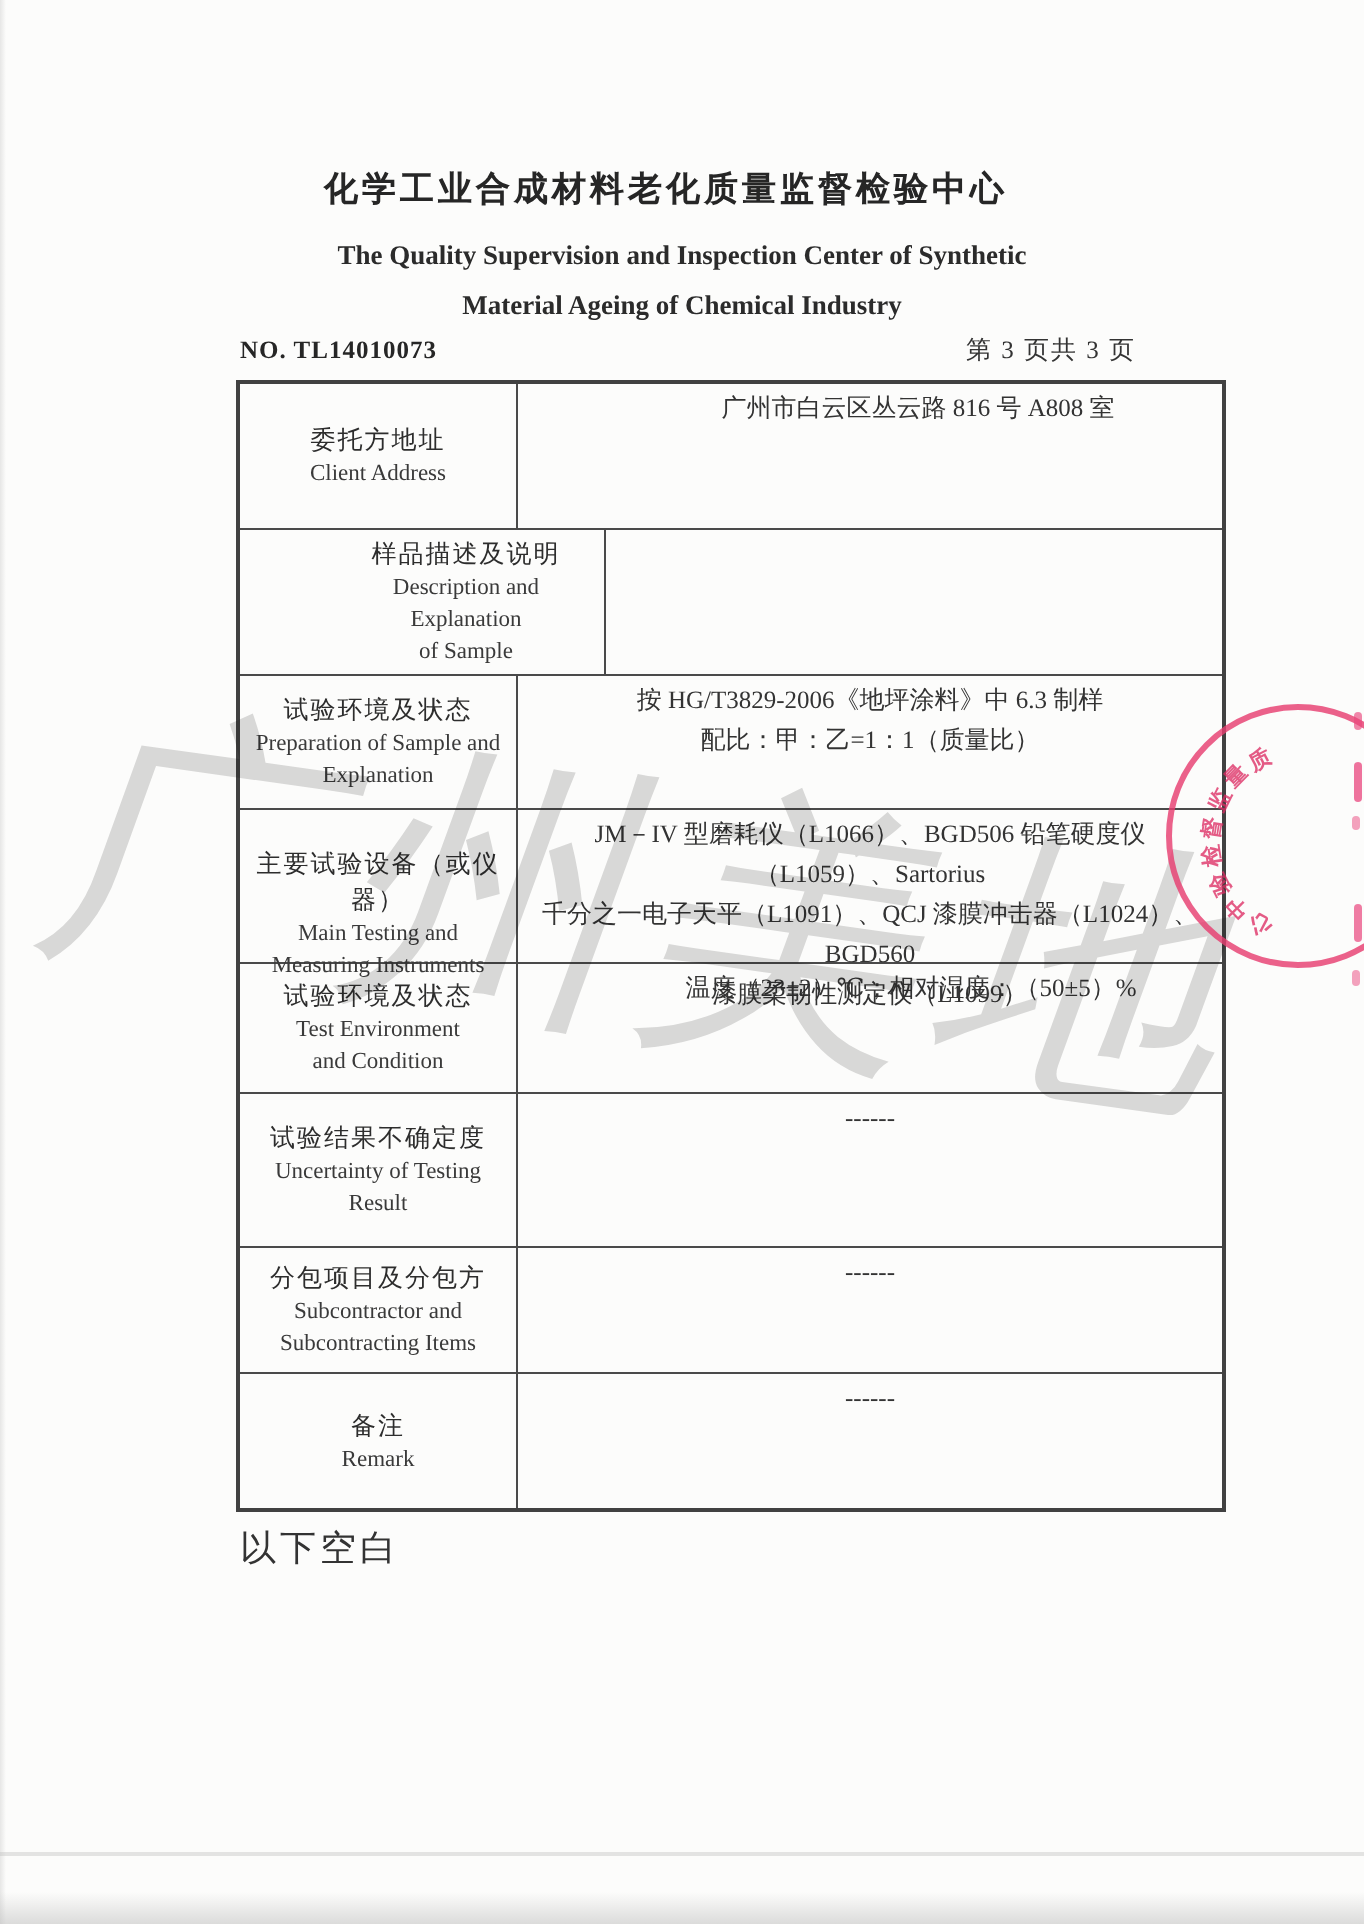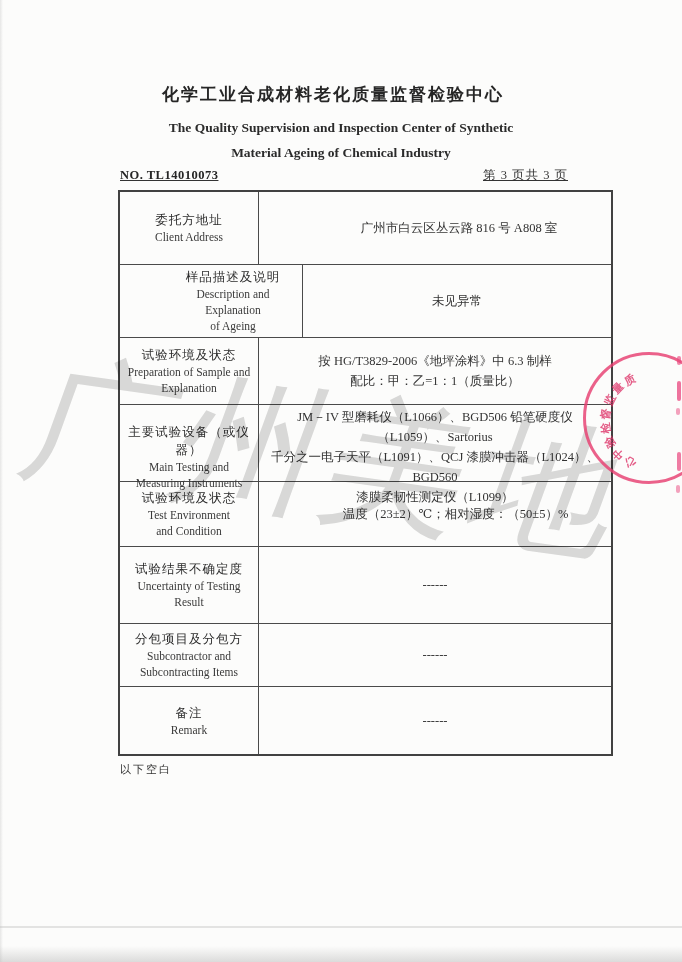--- a/index.html
+++ b/index.html
@@ -9,43 +9,43 @@
     font-family:"Liberation Serif","DejaVu Serif",serif;color:#333;
   }
   
   .title-cn{position:absolute;top:83px;left:0;right:16px;text-align:center;
     font-size:17px;font-weight:bold;letter-spacing:2px;color:#262626;}
   .title-en{position:absolute;left:0;right:0;text-align:center;
     font-size:13.5px;font-weight:bold;color:#2b2b2b;}
   .title-en.l1{top:120px;}
   .title-en.l2{top:145px;}
   .meta-row{position:absolute;top:167px;left:120px;right:114px;
-    display:flex;justify-content:space-between;align-items:baseline;font-size:12.5px;text-decoration:underline;}
+    display:flex;justify-content:space-between;align-items:baseline;font-size:12.5px;}
   .report-no{font-weight:bold;color:#262626;letter-spacing:0.5px;}
   .page-info{color:#333;letter-spacing:1px;}
   
   .doc-table{position:absolute;left:118px;top:190px;width:491px;
     border:2px solid #414141;background:transparent;}
   .t-row{display:grid;grid-template-columns:139px 1fr;border-top:1px solid #4a4a4a;}
   .t-row:first-child{border-top:none;gap:48px;}
   .t-row:nth-child(1){height:72px;}
   .t-row:nth-child(2){height:72px;padding-left:44px;}
   .t-row:nth-child(3){height:66px;}
   .t-row:nth-child(4){height:76px;}
   .t-row:nth-child(5){height:64px;gap:41px;}
   .t-row:nth-child(6){height:76px;}
   .t-row:nth-child(7){height:62px;}
   .t-row:nth-child(8){height:67px;}
   .t-label{border-right:1px solid #4a4a4a;display:flex;flex-direction:column;
     justify-content:center;align-items:center;text-align:center;padding:2px 6px;}
   .t-label .cn{font-size:12.5px;letter-spacing:1px;color:#2d2d2d;line-height:18px;}
   .t-label .en{font-size:11.5px;line-height:16px;color:#3a3a3a;}
-  .t-value{display:flex;flex-direction:column;justify-content:center;align-items:center;
+  .t-value{display:flex;flex-direction:column;align-items:center;
     text-align:center;font-size:12.5px;line-height:20px;color:#333;padding:2px 8px;}
-  .blank-note{position:absolute;left:120px;top:762px;font-size:11px;
+  .blank-note{position:absolute;left:120px;top:762px;font-size:18px;
     letter-spacing:2px;color:#333;}
   
   .watermark{position:absolute;left:58px;top:348px;
     font-family:"DejaVu Sans","Liberation Sans",sans-serif;
     font-size:142px;line-height:1;color:#8f8f8f;opacity:0.32;
     transform:rotate(8deg) skewX(-12deg);transform-origin:left top;
     letter-spacing:8px;white-space:nowrap;pointer-events:none;z-index:5;
     mix-blend-mode:multiply;}
   
   .stamp{position:absolute;left:583px;top:352px;width:132px;height:132px;
@@ -89,24 +89,21 @@
           <div class="en">Client Address</div>
         </div>
         <div class="t-value">
           <div class="vline">广州市白云区丛云路 816 号 A808 室</div>
         </div>
       </div>
       <div class="t-row">
         <div class="t-label">
           <div class="cn">样品描述及说明</div>
           <div class="en">Description and Explanation</div>
-          <div class="en">of Ageing</div>
-        </div>
-        <div class="t-value">
-          <div class="vline">未见异常</div>
+          <div class="en">of Sample</div>
         </div>
       </div>
       <div class="t-row">
         <div class="t-label">
           <div class="cn">试验环境及状态</div>
           <div class="en">Preparation of Sample and</div>
           <div class="en">Explanation</div>
         </div>
         <div class="t-value">
           <div class="vline">按 HG/T3829-2006《地坪涂料》中 6.3 制样</div>

